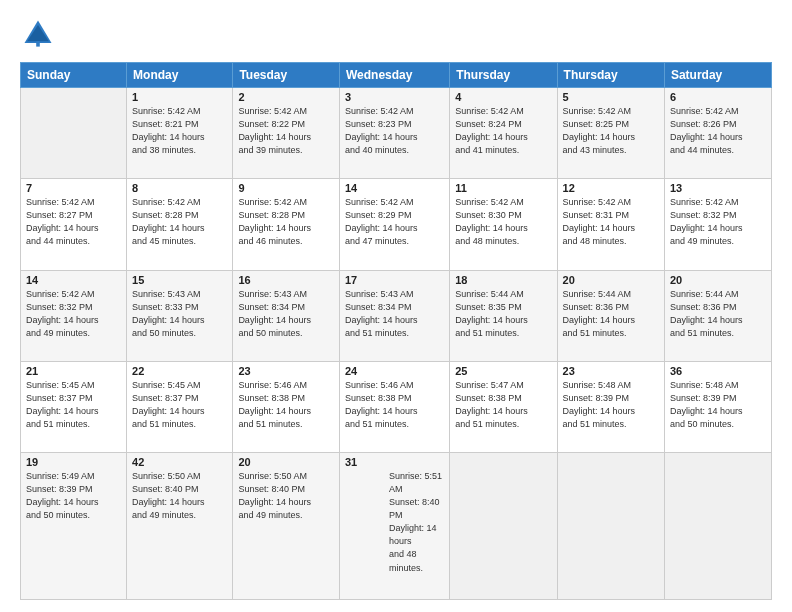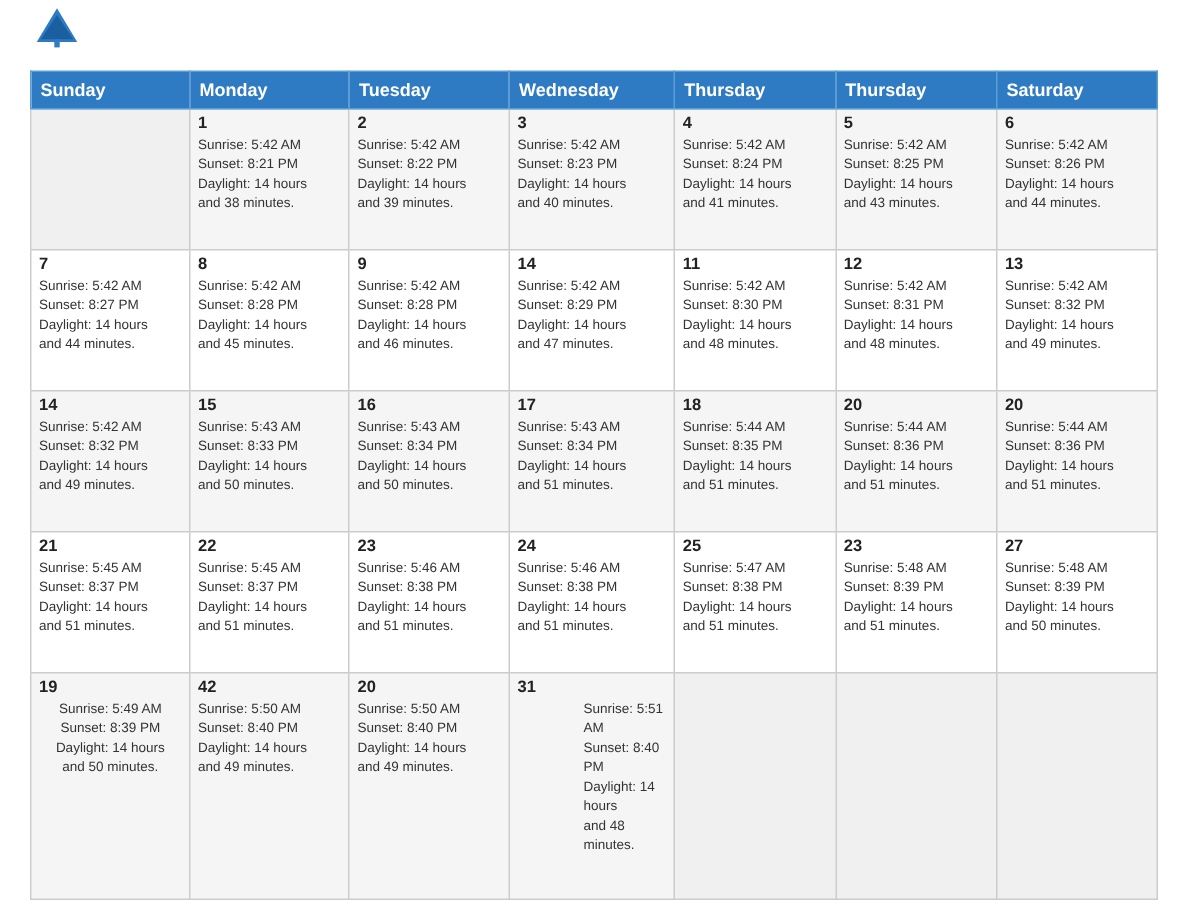--- a/index.html
+++ b/index.html
@@ -6,21 +6,21 @@
     body {
       font-family: Arial, sans-serif;
       background: #fff;
       width: 792px;
       height: 612px;
       overflow: hidden;
     }
     .page {
       width: 792px;
       height: 612px;
-      padding: 1px 20px 12px 20px;
+      padding: 16px 20px 12px 20px;
       display: flex;
       flex-direction: column;
     }
     .header {
       display: flex;
       justify-content: space-between;
       align-items: flex-start;
       margin-bottom: 10px;
     }
     .logo {
@@ -321,31 +321,31 @@
 and 51 minutes.</div>
           </td>
           <td>
             <span class="day-num">23</span>
             <div class="day-info" style="white-space: pre-line;">Sunrise: 5:48 AM
 Sunset: 8:39 PM
 Daylight: 14 hours
 and 51 minutes.</div>
           </td>
           <td>
-            <span class="day-num">27</span>
+            <span class="day-num">36</span>
             <div class="day-info" style="white-space: pre-line;">Sunrise: 5:48 AM
 Sunset: 8:39 PM
 Daylight: 14 hours
 and 50 minutes.</div>
           </td>
         </tr>
         <tr>
           <td>
             <span class="day-num">19</span>
-            <div class="day-info" style="white-space: pre-line; text-align: center;">Sunrise: 5:49 AM
+            <div class="day-info" style="white-space: pre-line;">Sunrise: 5:49 AM
 Sunset: 8:39 PM
 Daylight: 14 hours
 and 50 minutes.</div>
           </td>
           <td>
             <span class="day-num">42</span>
             <div class="day-info" style="white-space: pre-line;">Sunrise: 5:50 AM
 Sunset: 8:40 PM
 Daylight: 14 hours
 and 49 minutes.</div>

